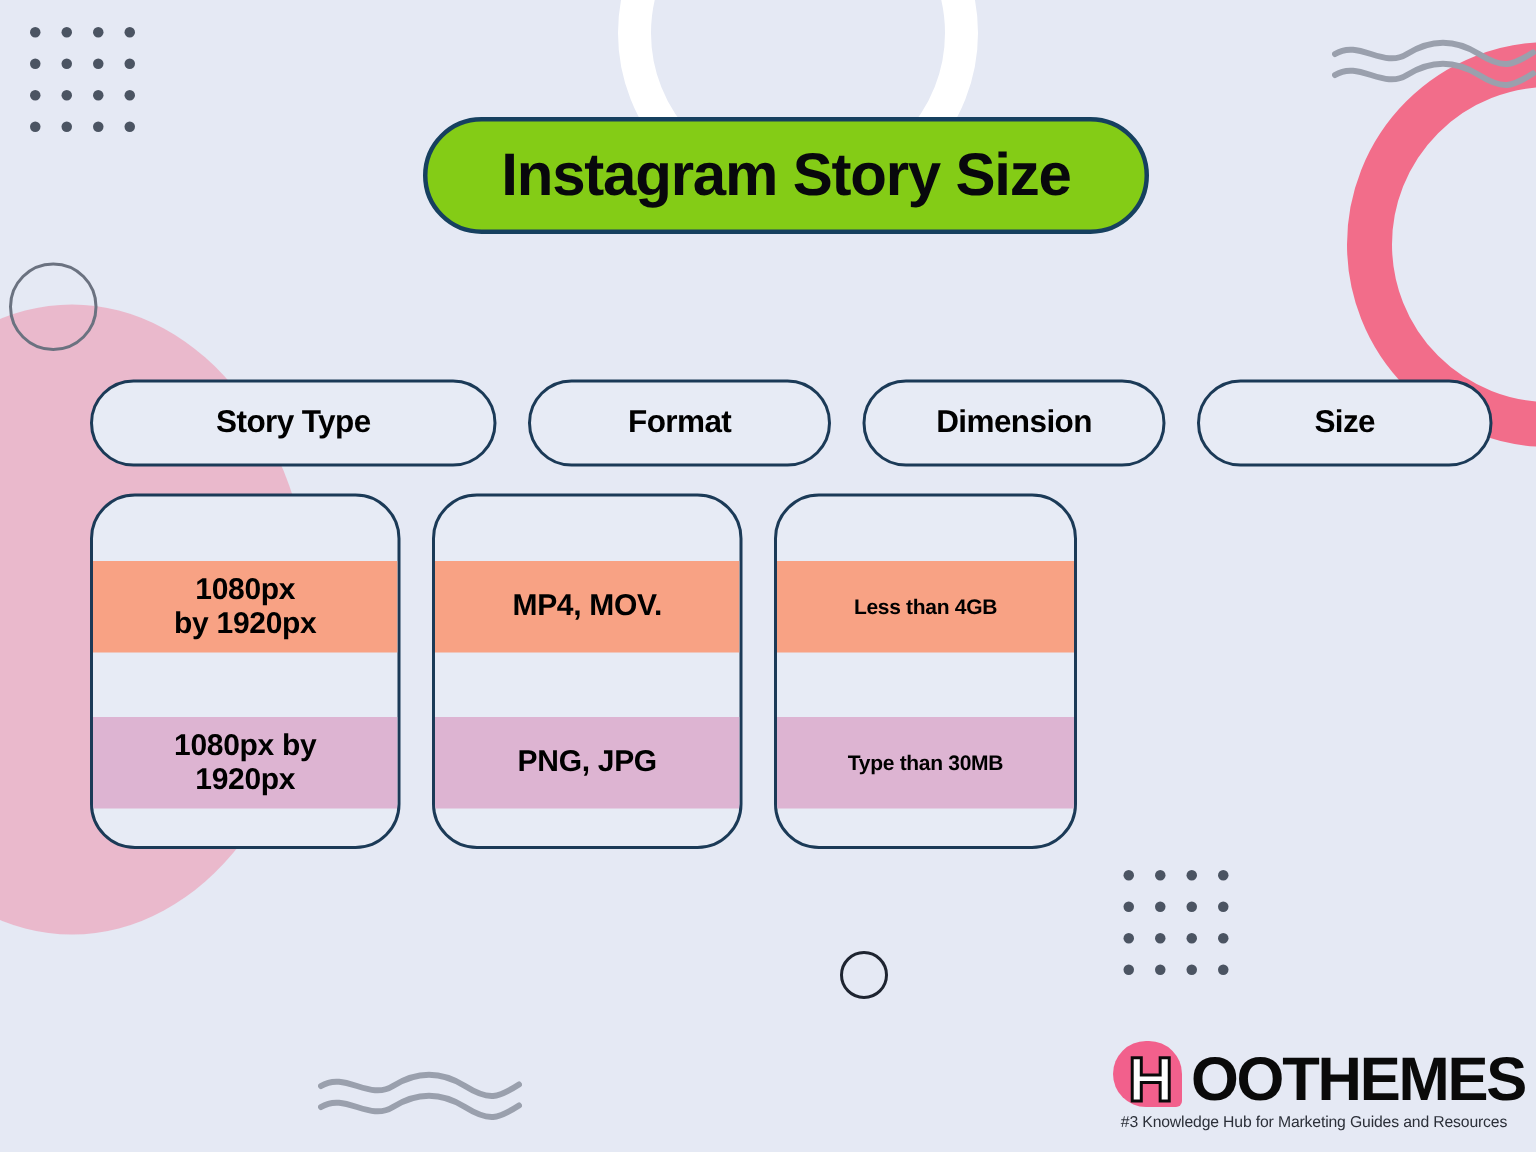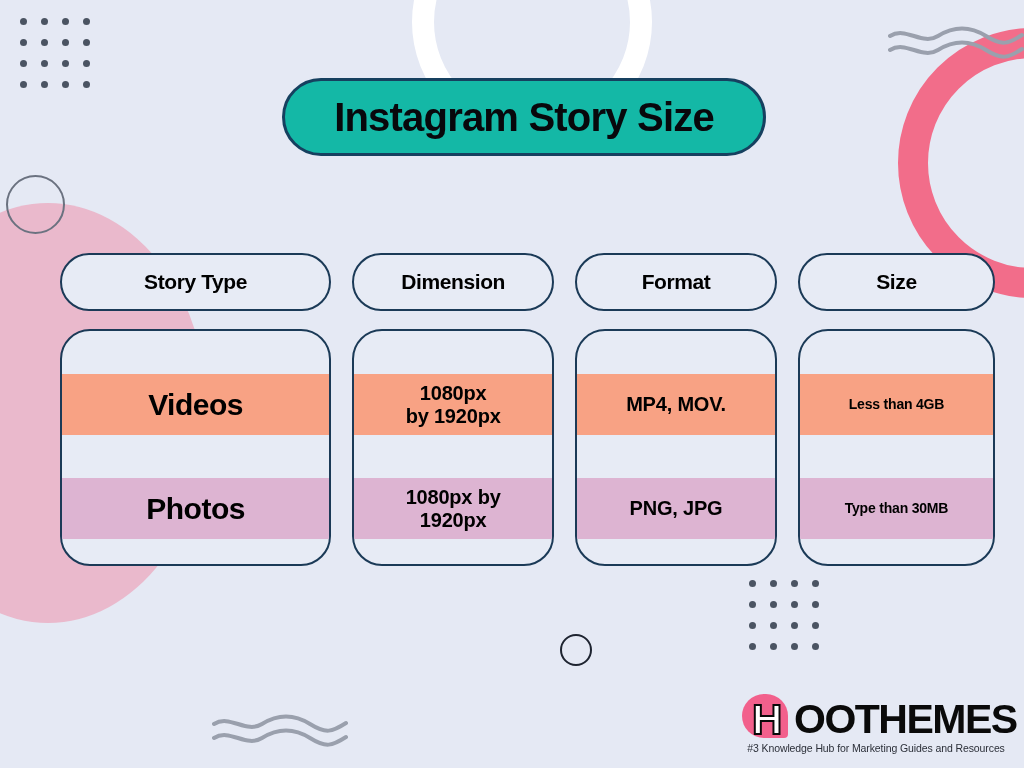--- a/index.html
+++ b/index.html
@@ -167,21 +167,21 @@
 
   
   #title-pill {
     position: absolute;
     left: 282px;
     top: 78px;
     width: 484px;
     height: 78px;
     border: 3px solid #16405f;
     border-radius: 42px;
-    background: #14b8a6;
+    background: #84cc16;
     display: flex;
     align-items: center;
     justify-content: center;
     box-sizing: border-box;
   }
   #title-text {
     color: #08080c;
     font-size: 40px;
     font-weight: 700;
     letter-spacing: -0.8px;
@@ -306,42 +306,33 @@
   <div id="title-pill">
     <span id="title-text">Instagram Story Size</span>
   </div>
 
   <div id="table">
 
     <div class="header-row">
       <div class="col col-story">
         <div class="head-pill">Story Type</div>
       </div>
+      <div class="col col-format">
+        <div class="head-pill">Format</div>
+      </div>
       <div class="col col-dim">
         <div class="head-pill">Dimension</div>
       </div>
-      <div class="col col-format">
-        <div class="head-pill">Format</div>
-      </div>
       <div class="col col-size">
         <div class="head-pill">Size</div>
       </div>
     </div>
 
     <div class="body-row">
 
-      <div class="col col-story">
-        <div class="cell-card">
-          <div class="spacer-top"></div>
-          <div class="band band-video big">Videos</div>
-          <div class="spacer-mid"></div>
-          <div class="band band-photo big">Photos</div>
-          <div class="spacer-bottom"></div>
-        </div>
-      </div>
 
       <div class="col col-dim">
         <div class="cell-card">
           <div class="spacer-top"></div>
           <div class="band band-video med">
             <span>
               <span class="two-line">1080px</span>
               <span class="two-line">by 1920px</span>
             </span>
           </div>

